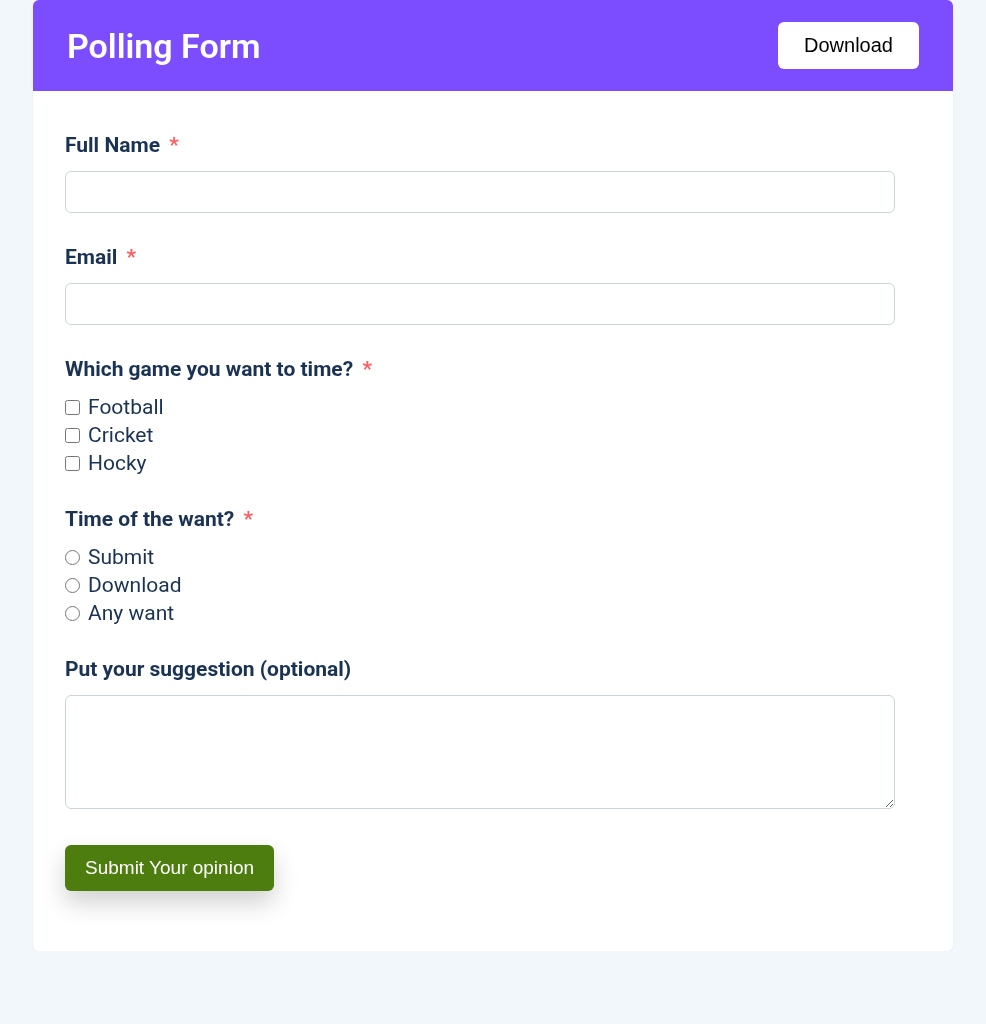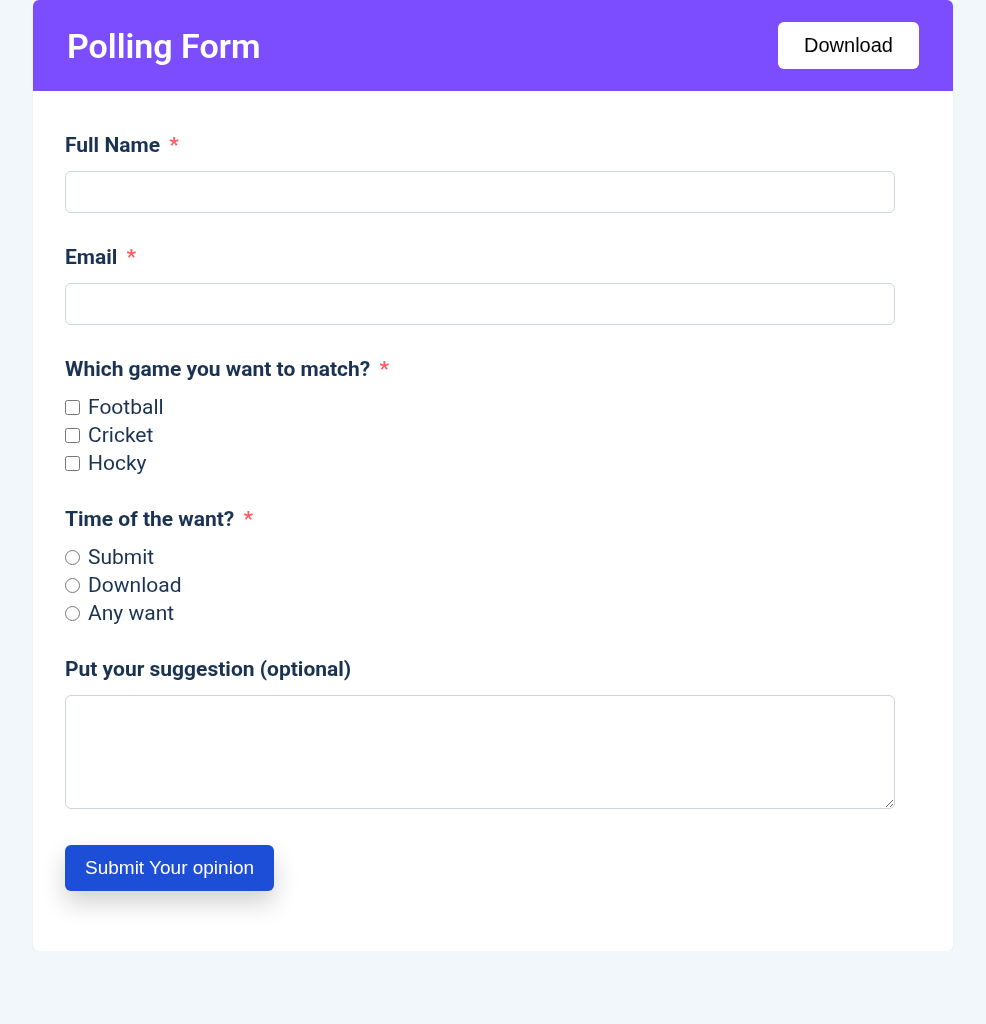--- a/index.html
+++ b/index.html
@@ -90,21 +90,21 @@
       color: #1a3353;
       font-size: 21px;
     }
     .option-item input[type="checkbox"],
     .option-item input[type="radio"] {
       width: 15px;
       height: 15px;
       cursor: pointer;
     }
     .submit-btn {
-      background: #1d4ed8;
+      background: #4d7c0f;
       color: #fff;
       border: none;
       font-size: 19px;
       font-weight: 500;
       padding: 12px 20px;
       border-radius: 6px;
       cursor: pointer;
       box-shadow: 0 12px 24px rgba(0,0,0,0.18);
     }
   </style>
@@ -131,21 +131,21 @@
     <div class="field">
       <label class="field-label">
         <span>Email</span>
         <span class="required">*</span>
       </label>
       <input type="text" class="text-input" style="">
     </div>
 
     <div class="field">
       <label class="field-label">
-        <span>Which game you want to match?</span>
+        <span>Which game you want to time?</span>
         <span class="required">*</span>
       </label>
       <div class="option-list">
         <label class="option-item">
           <input type="checkbox" style="">
           <span>Football</span>
         </label>
         <label class="option-item">
           <input type="checkbox" style="">
           <span>Cricket</span>

